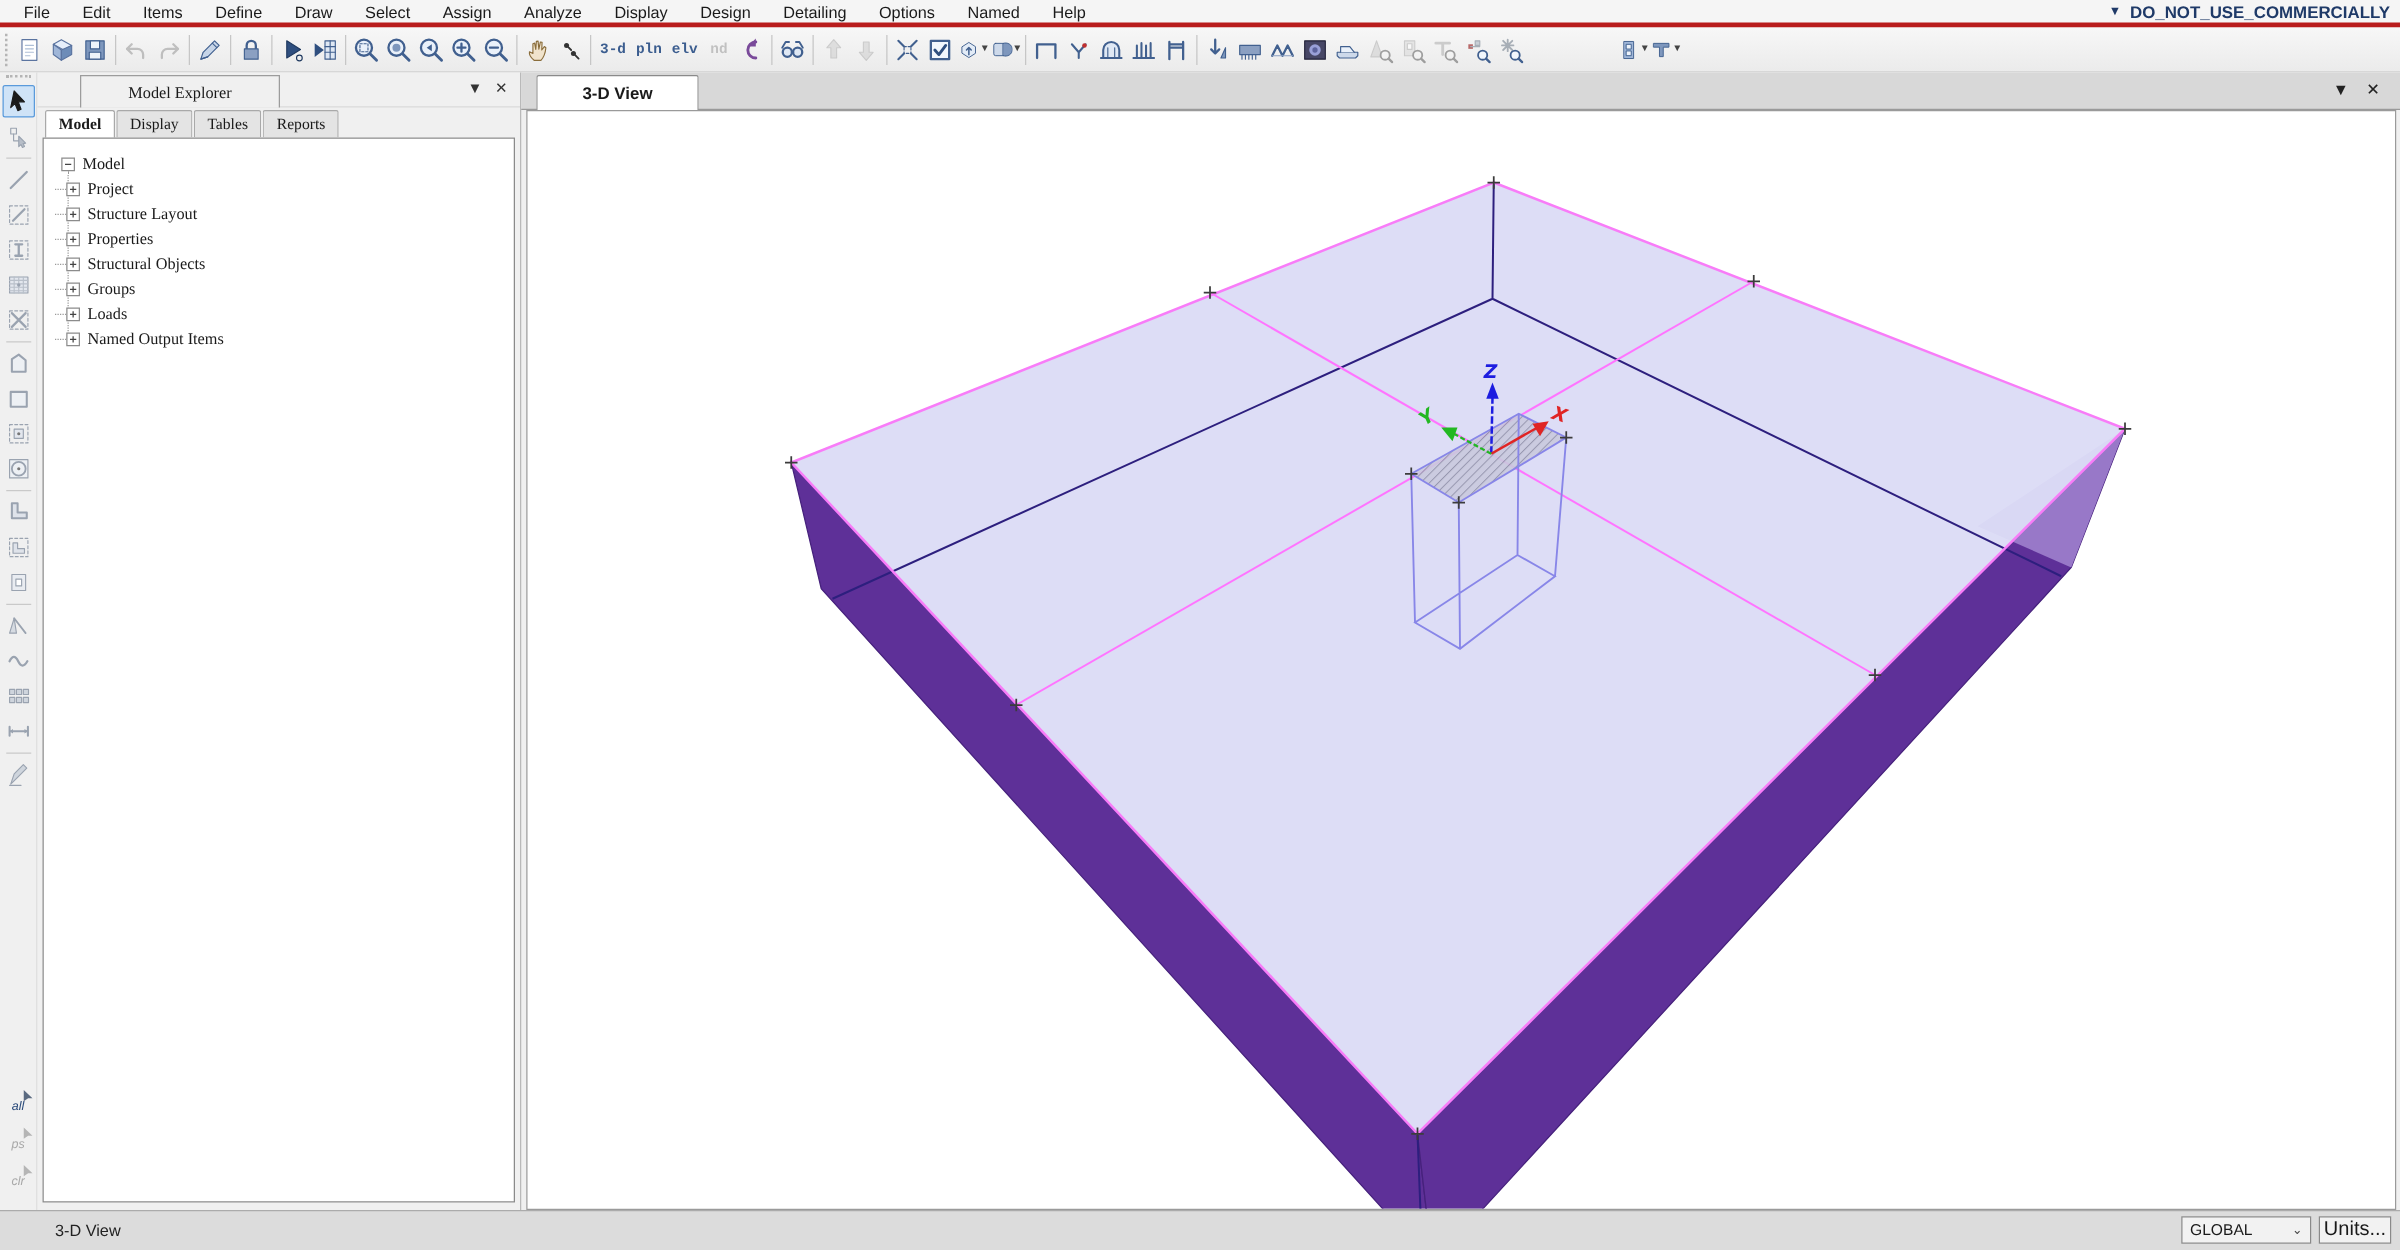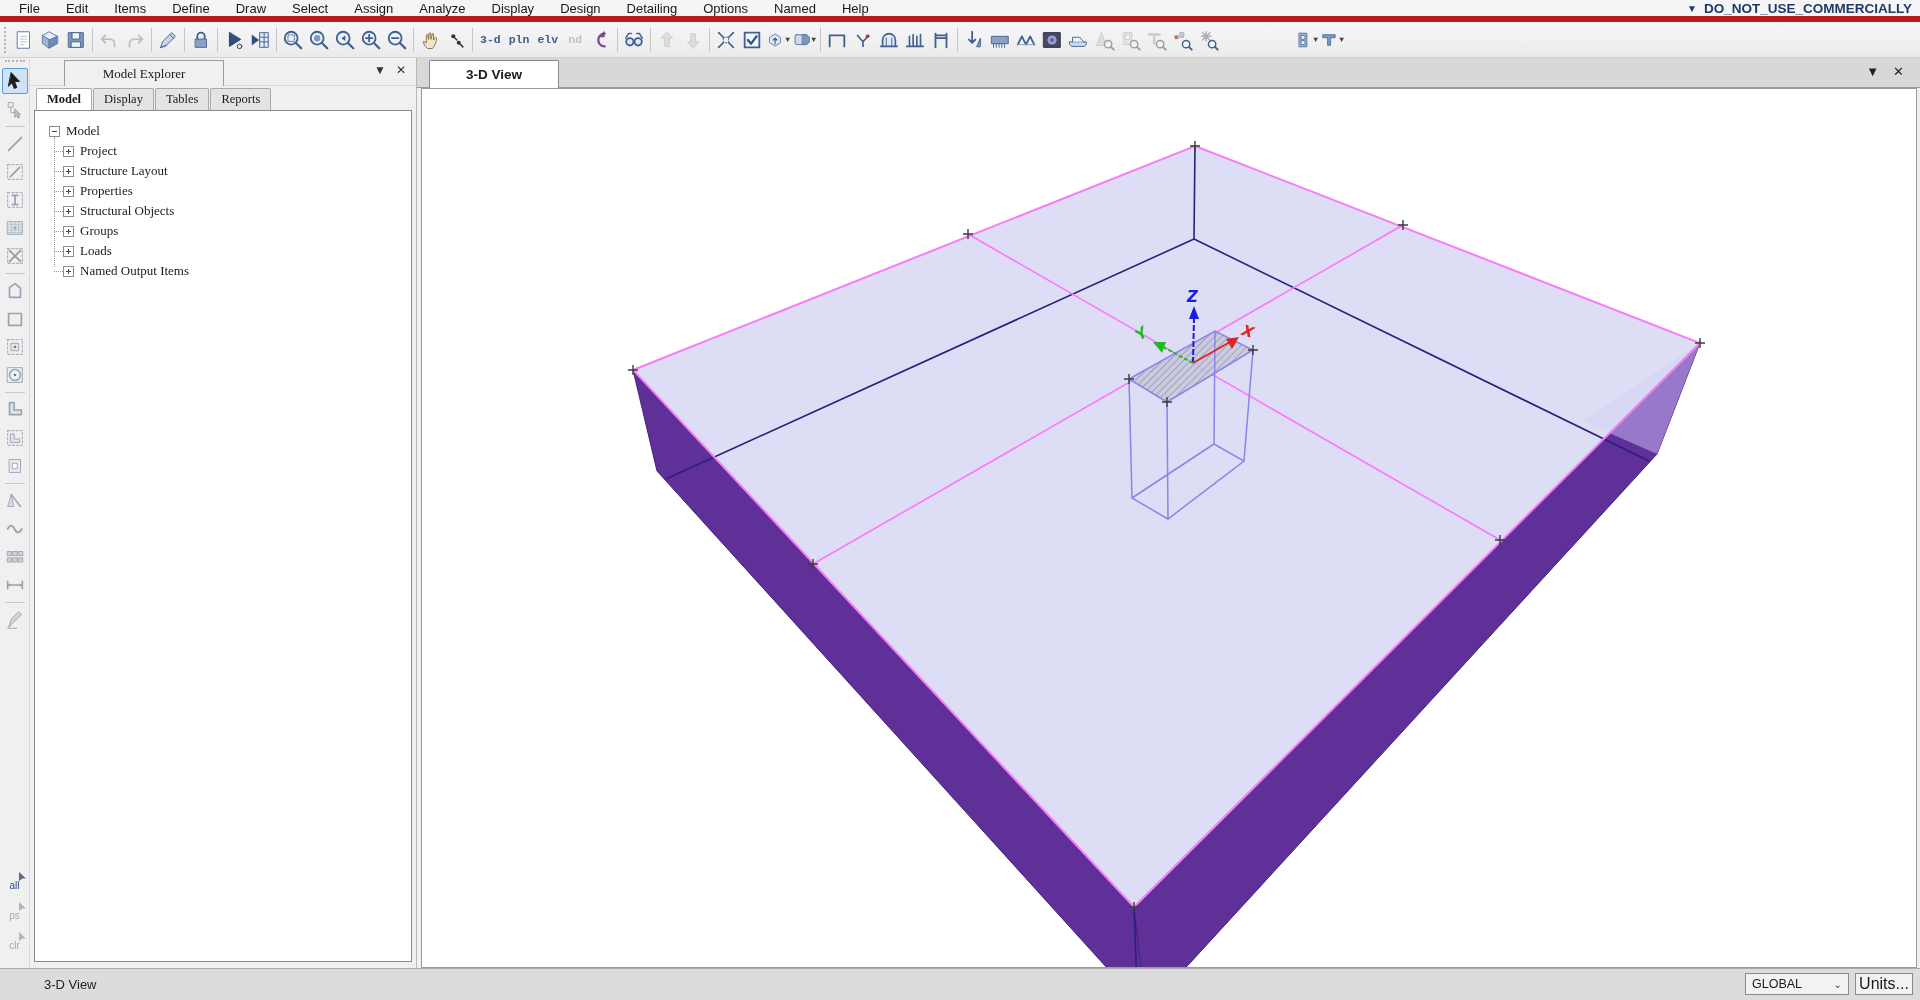--- a/index.html
+++ b/index.html
@@ -1,21 +1,21 @@
 <!DOCTYPE html>
 <html style="--c-slab_top: #dcdcf6; --c-slab_side: #5e3098; --c-slab_side_light: #9878c8; --c-slab_edge: #f87cf8; --c-grid_line: #ff74ff; --c-edge_dark: #2d1f7e; --c-column_wire: #8886e8; --c-axis_x: #e02424; --c-axis_y: #22b822; --c-axis_z: #1d1de0; --c-warning_color: #1f3a68;"><head>
 <meta charset="utf-8">
 <style>
   * { margin:0; padding:0; box-sizing:border-box; }
   html,body { width:1920px; height:1000px; overflow:hidden; }
   body { font-family:"Liberation Sans","DejaVu Sans",sans-serif; font-size:13px; background:#f0f0f0; color:#1a1a1a; }
   .app { position:relative; width:1920px; height:1000px; background:#f0f0f0; }
 
   
-  .menubar { position:absolute; left:0; top:0; width:1920px; height:22px; background:#f5f5f5; border-bottom:6px solid #b91c1c; display:flex; align-items:center; justify-content:space-between; }
+  .menubar { position:absolute; left:0; top:0; width:1920px; height:22px; background:#f5f5f5; border-bottom:4px solid #b91c1c; display:flex; align-items:center; justify-content:space-between; }
   .menus { display:flex; height:100%; align-items:center; padding-left:6px; }
   .menuitem { padding:0 13px; height:100%; display:flex; align-items:center; cursor:default; }
   .license { display:flex; align-items:center; gap:7px; padding-right:8px; color:#1f3a68; font-weight:bold; font-size:13.5px; }
   .license .tri { font-size:10px; color:#1f3a68; }
 
   
   .toolbar { position:absolute; left:0; top:22px; width:1920px; height:36px; background:linear-gradient(#f7f7f7,#ebebeb); border-bottom:1px solid #d0d0d0; display:flex; align-items:center; padding-left:2px;font-family:Liberation Mono, monospace; }
   .grip { width:5px; height:26px; margin:0 2px; border-left:2px dotted #b5b5b5; }
   .tbtn { width:26px; height:26px; display:flex; align-items:center; justify-content:center; border:1px solid transparent; border-radius:2px; position:relative; }
   .tbtn.disabled { opacity:.55; filter:grayscale(1); }
@@ -27,42 +27,42 @@
 
   
   .main { position:absolute; left:0; top:58px; width:1920px; height:910px; display:flex; }
 
   
   .lefttools { width:30px; height:100%; background:#f0f0f0; border-right:1px solid #dadada; display:flex; flex-direction:column; align-items:center; padding-top:2px; }
   .lt-grip { width:20px; height:5px; border-top:2px dotted #b5b5b5; margin-bottom:2px; }
   .ltbtn { width:26px; height:26px; margin:1px 0; display:flex; align-items:center; justify-content:center; border:1px solid transparent; border-radius:2px; }
   .ltbtn.selected { background:#cfe3f7; border-color:#5a9adb; }
   .ltsep { width:20px; height:1px; background:#c9c9c9; margin:3px 0; }
-  .selbtn { width:26px; height:30px; font-size:10px; color:#2a4a7a; display:flex; align-items:center; justify-content:center; position:relative; }
+  .selbtn { width:26px; height:30px; font-size:10px; color:#2a4a7a; display:flex; align-items:center; justify-content:center; position:relative;font-style:italic; }
   .selbtn svg { position:absolute; right:1px; top:1px; }
   .selbtn.disabled { color:#a8a8a8; }
 
   
   .explorer { width:387px; height:100%; background:#f0f0f0; border-right:1px solid #b9b9b9; display:flex; flex-direction:column; position:relative;font-family:Liberation Serif, serif; }
   .exp-head { height:28px; position:relative; border-bottom:1px solid #d9d9d9; }
   .exp-title { position:absolute; left:34px; top:2px; width:160px; height:26px; background:#f0f0f0; border:1px solid #9c9c9c; border-bottom:none; display:flex; align-items:center; justify-content:center; font-size:13px; }
   .exp-headbtns { position:absolute; right:10px; top:5px; display:flex; gap:10px; color:#333; }
   .exp-headbtns span { cursor:default; font-size:12px; }
   .exp-tabs { height:24px; display:flex; align-items:flex-end; padding-left:6px; background:#f0f0f0; }
   .exp-tab { padding:3px 10px 3px; font-size:12.5px; border:1px solid #a9a9a9; border-bottom:none; background:#e4e4e4; margin-right:1px; border-radius:2px 2px 0 0; }
   .exp-tab.active { background:#fff; font-weight:bold; position:relative; top:1px; padding-bottom:4px; }
   .exp-body { flex:1; margin:0 4px 6px 4px; background:#fff; border:1px solid #8a8a8a; position:relative; overflow:hidden; }
   .tree { position:relative; padding:10px 0 0 14px; }
   .tree-row { height:20px; display:flex; align-items:center; position:relative; }
   .tree-row .lbl { margin-left:6px; font-size:13px; }
   .pmbox { width:11px; height:11px; border:1px solid #8c8c8c; background:#fff; position:relative; flex:0 0 auto; z-index:2; }
   .pmbox:before, .pmbox.minus:before { content:""; position:absolute; left:2px; top:4px; width:5px; height:1px; background:#444; }
   .pmbox.plus:after { content:""; position:absolute; left:4px; top:2px; width:1px; height:5px; background:#444; }
   .tree-root { margin-left:0; }
-  .tree-child { margin-left:14px; }
+  .tree-child { margin-left:4px; }
   .tree-child:before { content:""; position:absolute; left:-9px; top:10px; width:9px; border-top:1px dotted #9a9a9a; }
   .vline { position:absolute; left:19px; top:26px; border-left:1px dotted #9a9a9a; z-index:1; }
 
   
   .viewarea { flex:1; height:100%; display:flex; flex-direction:column; background:#f0f0f0; }
   .viewtabs { height:30px; background:#d8d8d8; border-bottom:1px solid #9a9a9a; position:relative; display:flex; align-items:flex-end; }
   .viewtab { margin-left:12px; width:130px; height:28px; background:#fff; border:1px solid #8a8a8a; border-bottom:none; display:flex; align-items:center; justify-content:center; font-weight:bold; font-size:13.5px; border-radius:2px 2px 0 0; position:relative; top:1px; }
   .viewtab-btns { position:absolute; right:16px; top:6px; display:flex; gap:14px; color:#222; }
   .viewtab-btns span { font-size:13px; cursor:default; }
   .canvas { flex:1; margin:0 3px 0 4px; background:#ffffff; border:1px solid #9a9a9a; position:relative; overflow:hidden; }

